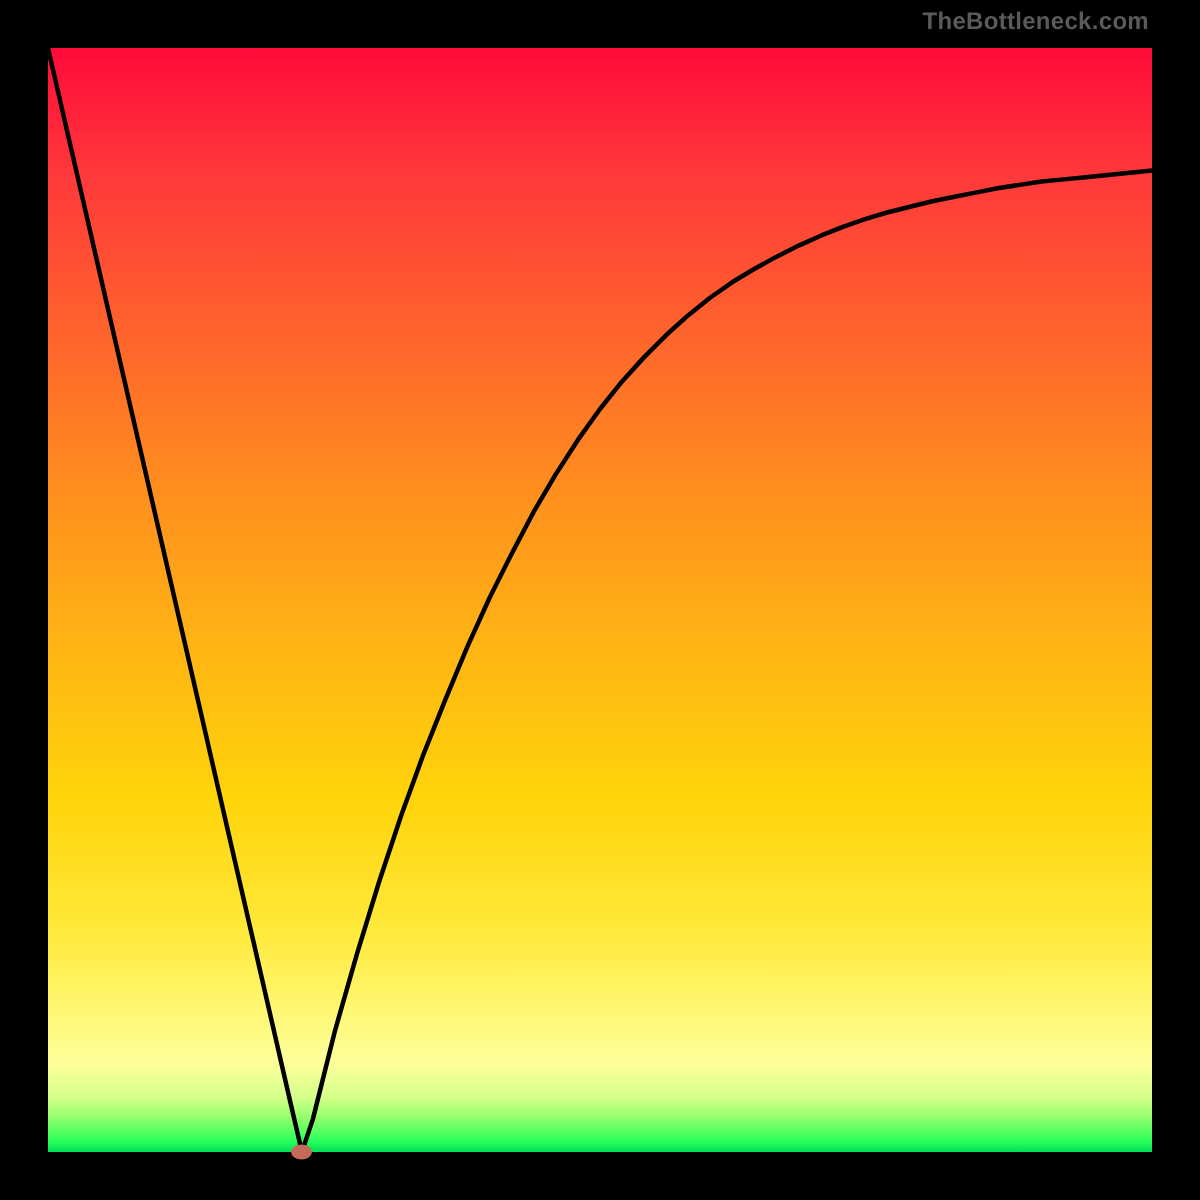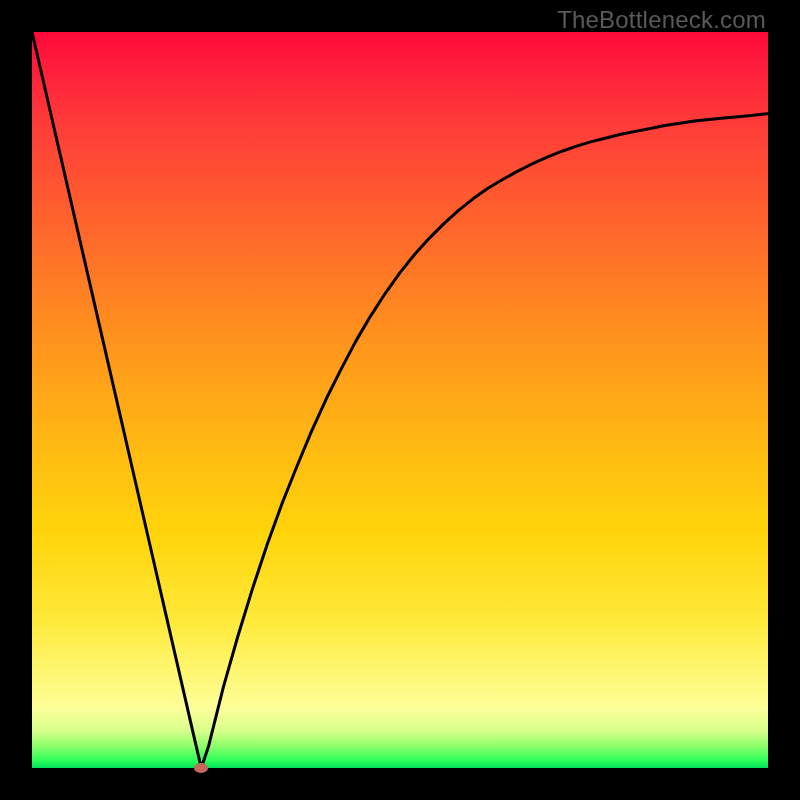--- a/index.html
+++ b/index.html
@@ -37,22 +37,22 @@
       #8eff6a 97%,
       #2aff5a 99%,
       #00e05a 100%
     );
   }
   .attribution {
     position: absolute;
     top: 6px;
     right: 34px;
     color: #5a5a5a;
-    font-size: 24px;
-    font-weight: 400;
+    font-size: 16px;
+    font-weight: 700;
     letter-spacing: 0.2px;
     user-select: none;
   }
   svg.curve {
     position: absolute;
     inset: 0;
     width: 100%;
     height: 100%;
   }
   .marker {

